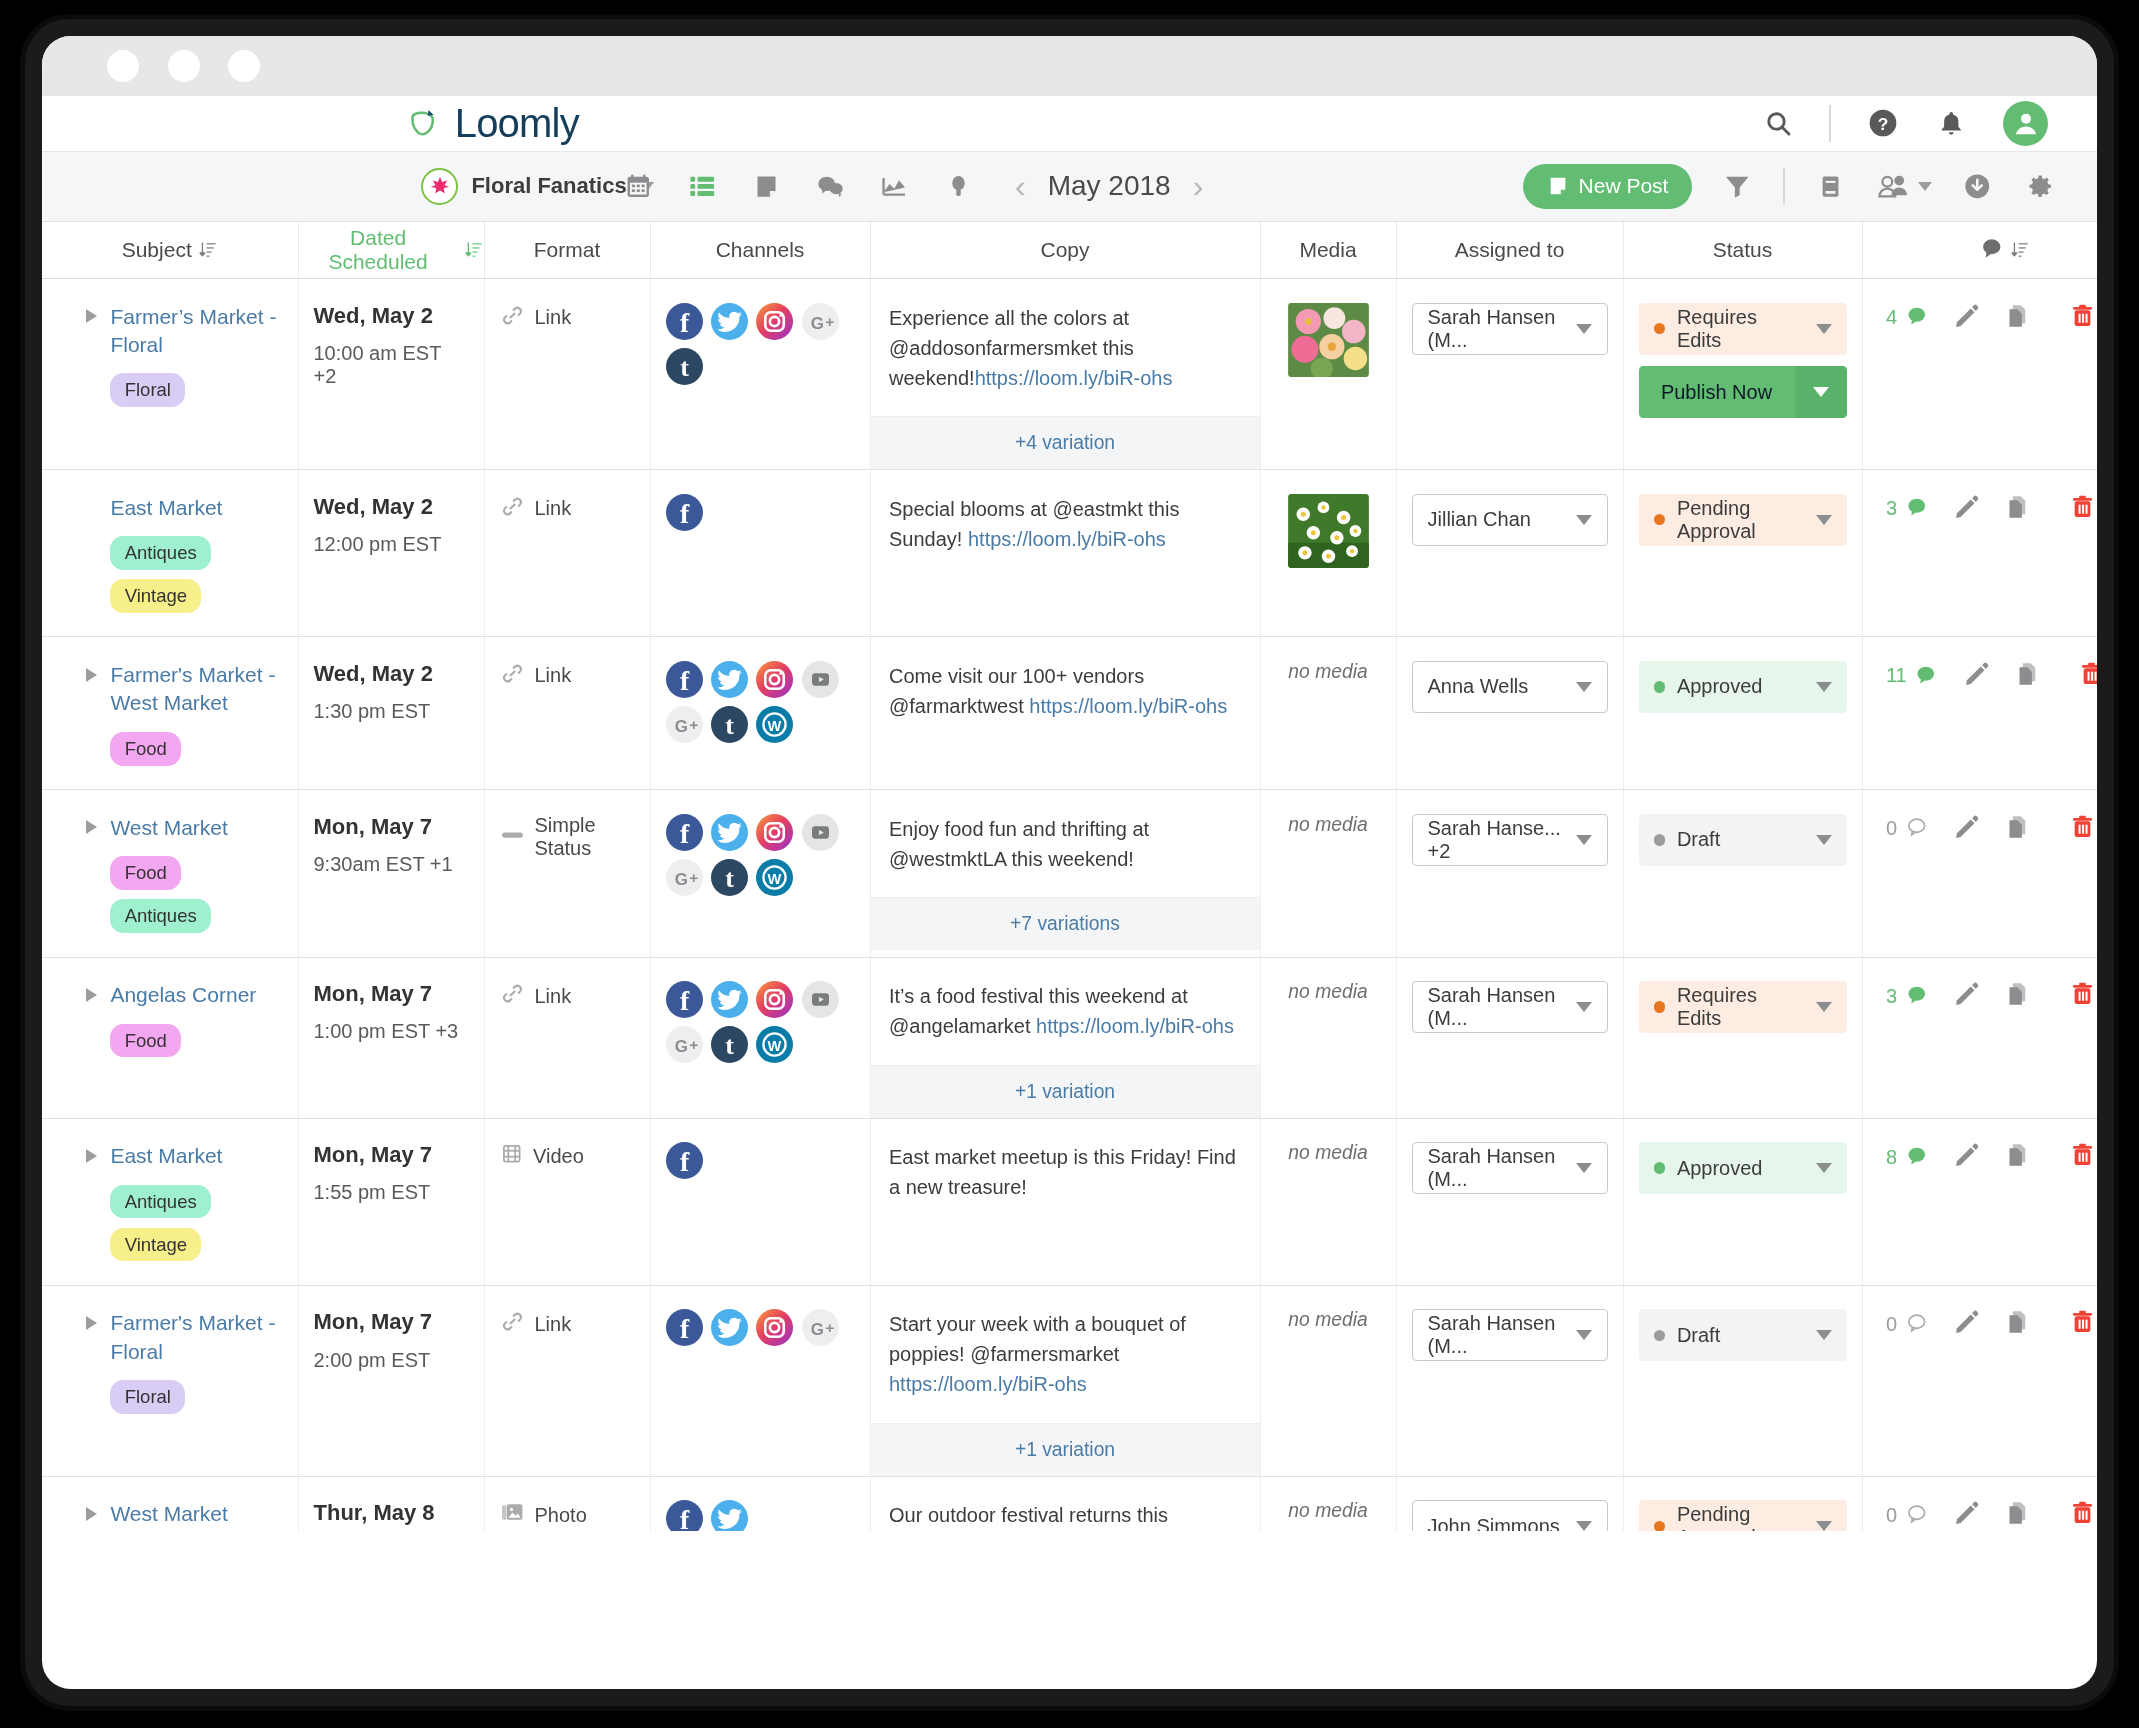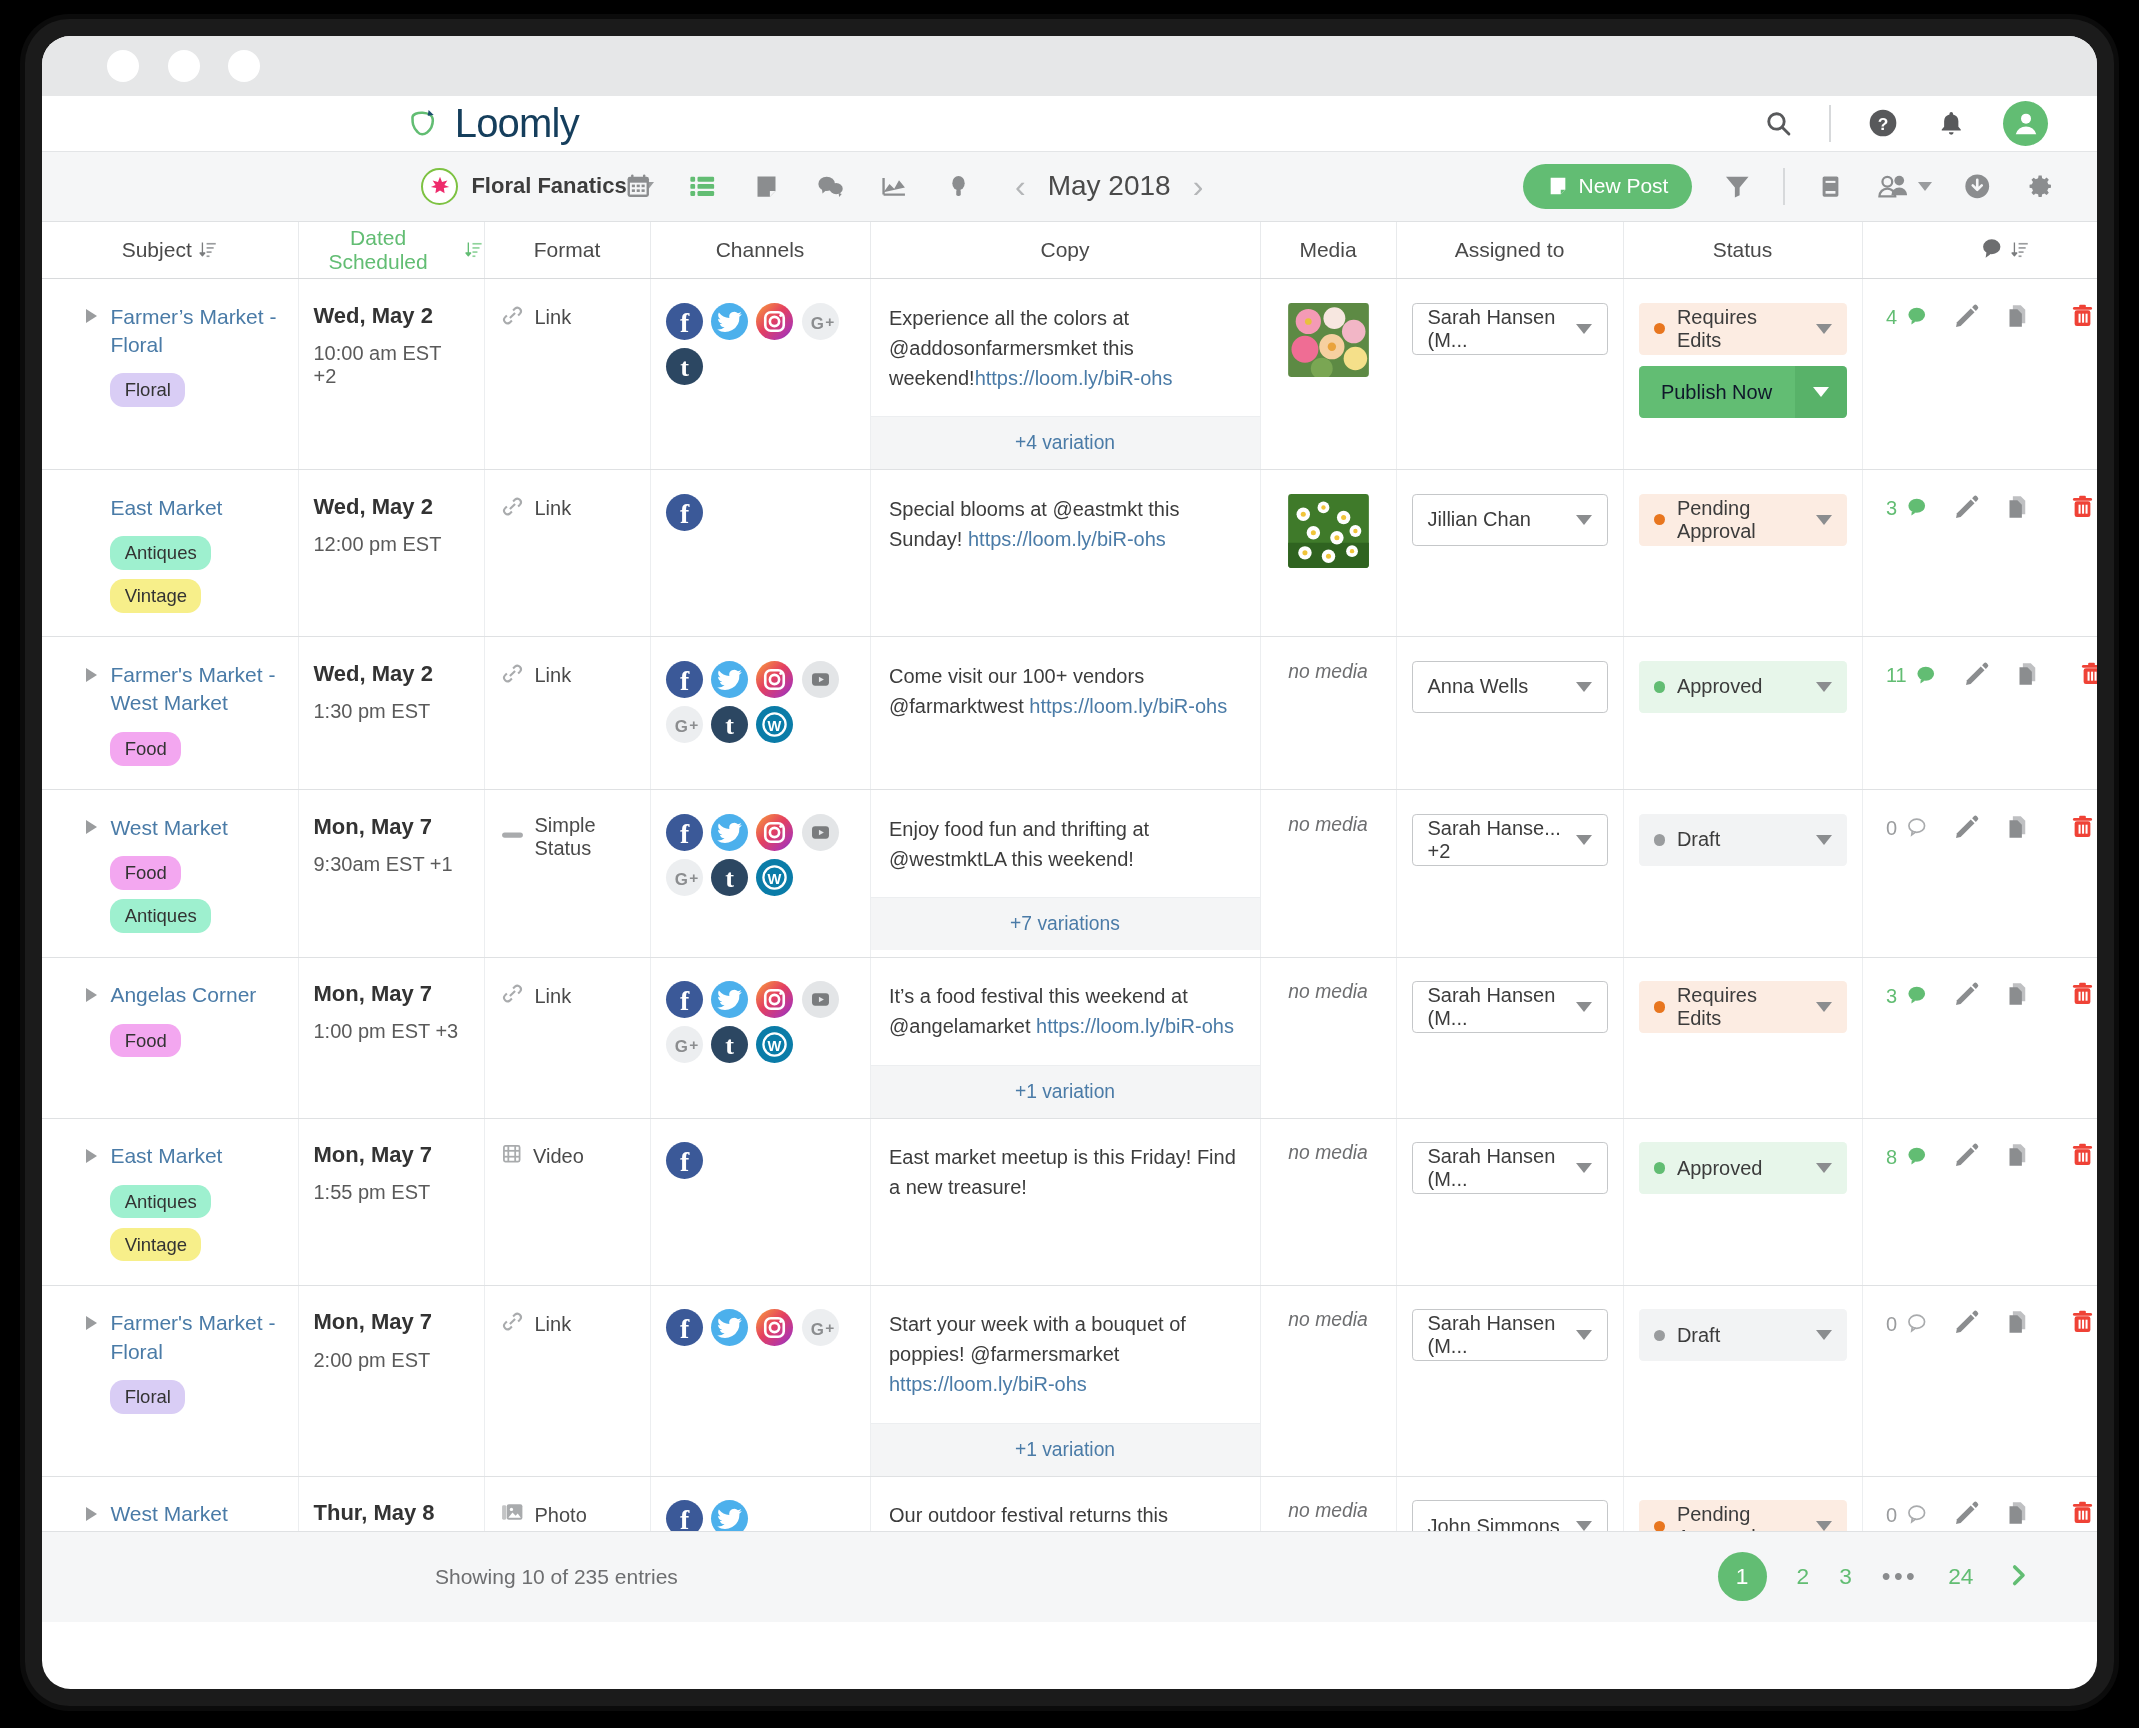--- a/index.html
+++ b/index.html
@@ -1201,29 +1201,16 @@
                       <rect x="11.6" y="9.5" width="1.8" height="8" fill="#fff"></rect>
                       <rect x="14.7" y="9.5" width="1.8" height="8" fill="#fff"></rect>
                     </svg></span>
                 </div>
               </td>
             </tr>
           </tbody>
     </table>
   </div>
 
-  <div class="footer">
-    <span class="showing">Showing 10 of 235 entries</span>
-    <div class="pager" id="pager">
-          <span class="pg active">1</span>
-          <span class="pg">2</span>
-          <span class="pg">3</span>
-          <span class="pg-dots">•••</span>
-          <span class="pg">24</span>
-          <span style="cursor: pointer;"><svg width="28.5" height="28.5" viewBox="0 0 24 24" fill="none" stroke="#62bd73" stroke-width="3" stroke-linecap="round" stroke-linejoin="round">
-              <path d="M9 5l7 7-7 7"></path>
-            </svg></span>
-        </div>
-  </div>
 
  </div>
 </div>
 
 
 </body></html>

